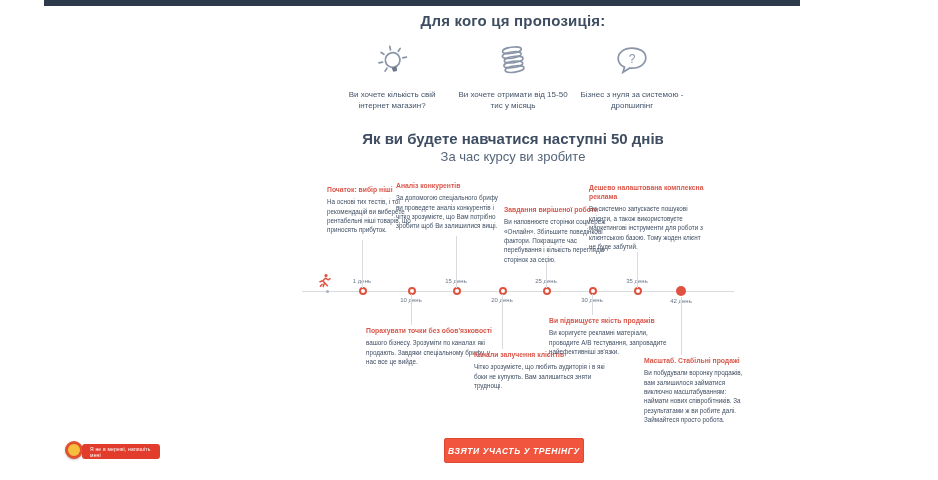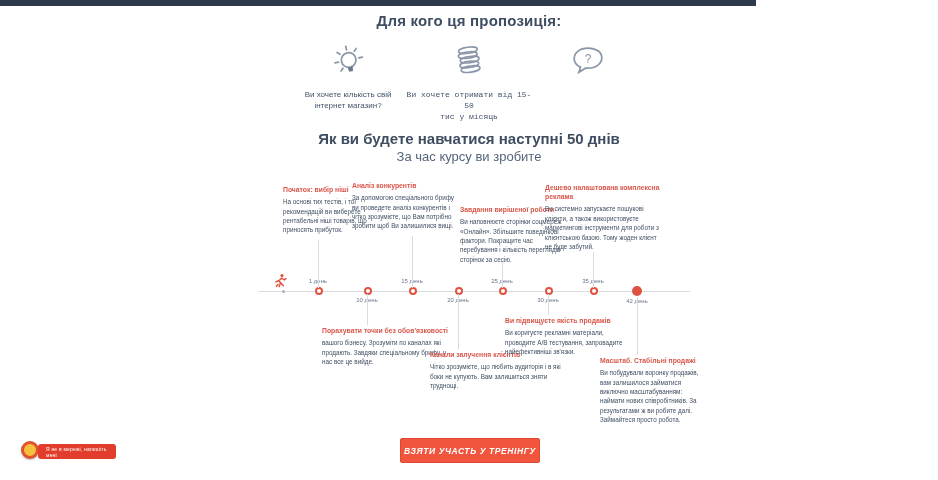--- a/index.html
+++ b/index.html
@@ -1,32 +1,32 @@
 <!DOCTYPE html>
 <html><head>
 <meta charset="utf-8">
 <style>
   html,body{margin:0;padding:0;background:#ffffff;}
   .stage{
     position:relative;width:756px;height:480px;background:#ffffff;
-    font-family:"Liberation Sans","DejaVu Sans",sans-serif;overflow:hidden;
+    font-family:"Liberation Sans","DejaVu Sans",sans-serif;overflow:hidden;margin-left:44px;
   }
   .topbar{position:absolute;left:0;top:0;width:938px;height:6px;background:#2d3a4b;}
 
   
   .audience-title{
     position:absolute;left:0;top:12px;width:938px;text-align:center;
     font-size:15px;font-weight:600;color:#3e4d61;letter-spacing:.2px;
   }
   .feature{position:absolute;top:40px;width:130px;text-align:center;}
   .feature .icon-box{height:42px;display:flex;align-items:center;justify-content:center;}
   .feature .f-text{
     margin-top:7px;font-size:8px;line-height:1.4;color:#44546a;white-space:pre-line;
   }
-  .f1{left:283px;} .f2{left:404px;font-family:Liberation Mono, monospace;} .f3{left:523px;}
+  .f1{left:283px;} .f2{left:404px;} .f3{left:523px;}
 
   
   .course-title{
     position:absolute;left:0;top:130px;width:938px;text-align:center;
     font-size:15px;font-weight:700;color:#3e4d61;
   }
   .course-subtitle{
     position:absolute;left:0;top:149px;width:938px;text-align:center;
     font-size:13px;color:#55657a;
   }
@@ -108,20 +108,22 @@
 тис у місяць</div>
   </div>
 
   <div class="feature f3">
     <div class="icon-box">
       <svg width="38" height="38" viewBox="0 0 44 44" fill="none" stroke="#8a96a8" stroke-width="2">
         <path d="M22 7 c-9.4 0 -16 5.4 -16 12 c0 4.3 2.9 8 7.3 10.1 L11.5 35 l8 -4.9 c0.8 0.1 1.6 0.2 2.5 0.2 c9.4 0 16 -5.4 16 -12 S31.4 7 22 7 Z"></path>
         <text x="22" y="24.5" font-size="14" font-family="Liberation Sans, sans-serif" fill="#8a96a8" stroke="none" text-anchor="middle">?</text>
       </svg>
     </div>
+    <div class="f-text">Бізнес з нуля за системою -
+дропшипінг</div>
   </div>
 
   <div class="course-title">Як ви будете навчатися наступні 50 днів</div>
   <div class="course-subtitle">За час курсу ви зробите</div>
 
   <div class="tl-axis"></div>
   <div class="tl-start-tick"></div>
   <div class="runner">
     <svg width="16" height="16" viewBox="0 0 16 16" fill="none" stroke="#e0523f" stroke-width="1.5" stroke-linecap="round" stroke-linejoin="round">
       <circle cx="10" cy="2.6" r="1.6" fill="#e0523f" stroke="none"></circle>

